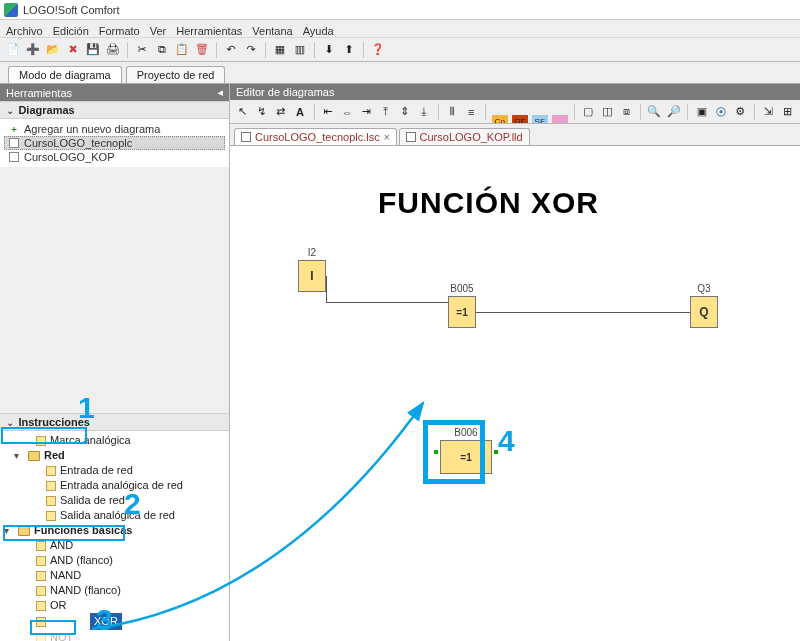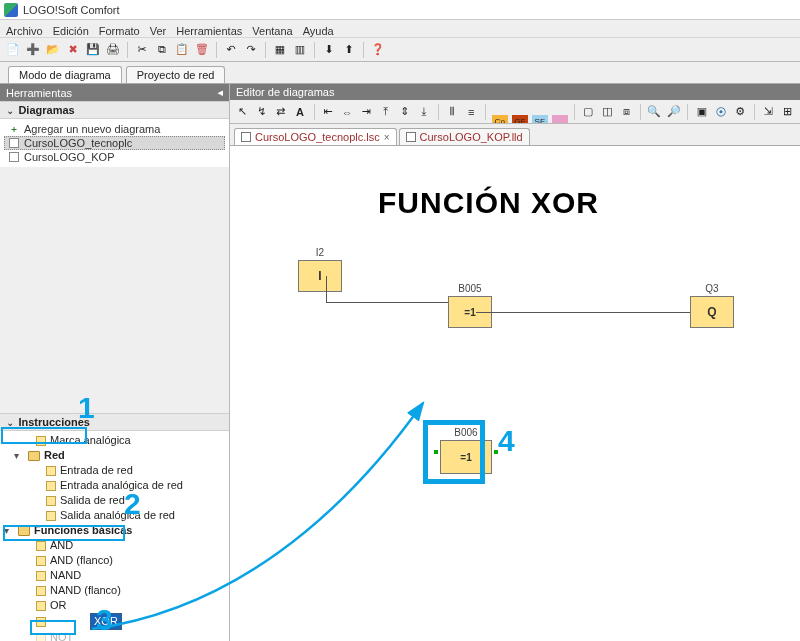--- a/index.html
+++ b/index.html
@@ -265,21 +265,21 @@
   .big-title {
     position: absolute;
     font-family: Arial Black, Arial, sans-serif;
     font-weight: 900;
     font-size: 30px;
     letter-spacing: 1px;
     color: #000;
   }
   .block {
     position: absolute;
-    width: 44px; height: 32px;
+    width: 28px; height: 32px;
     display: flex; flex-direction: column;
   }
   .block .label {
     position: absolute;
     top: -13px; left: 50%; transform: translateX(-50%);
     font-size: 10px;
     color: #444;
     font-family: Arial;
   }
   .block .body {

